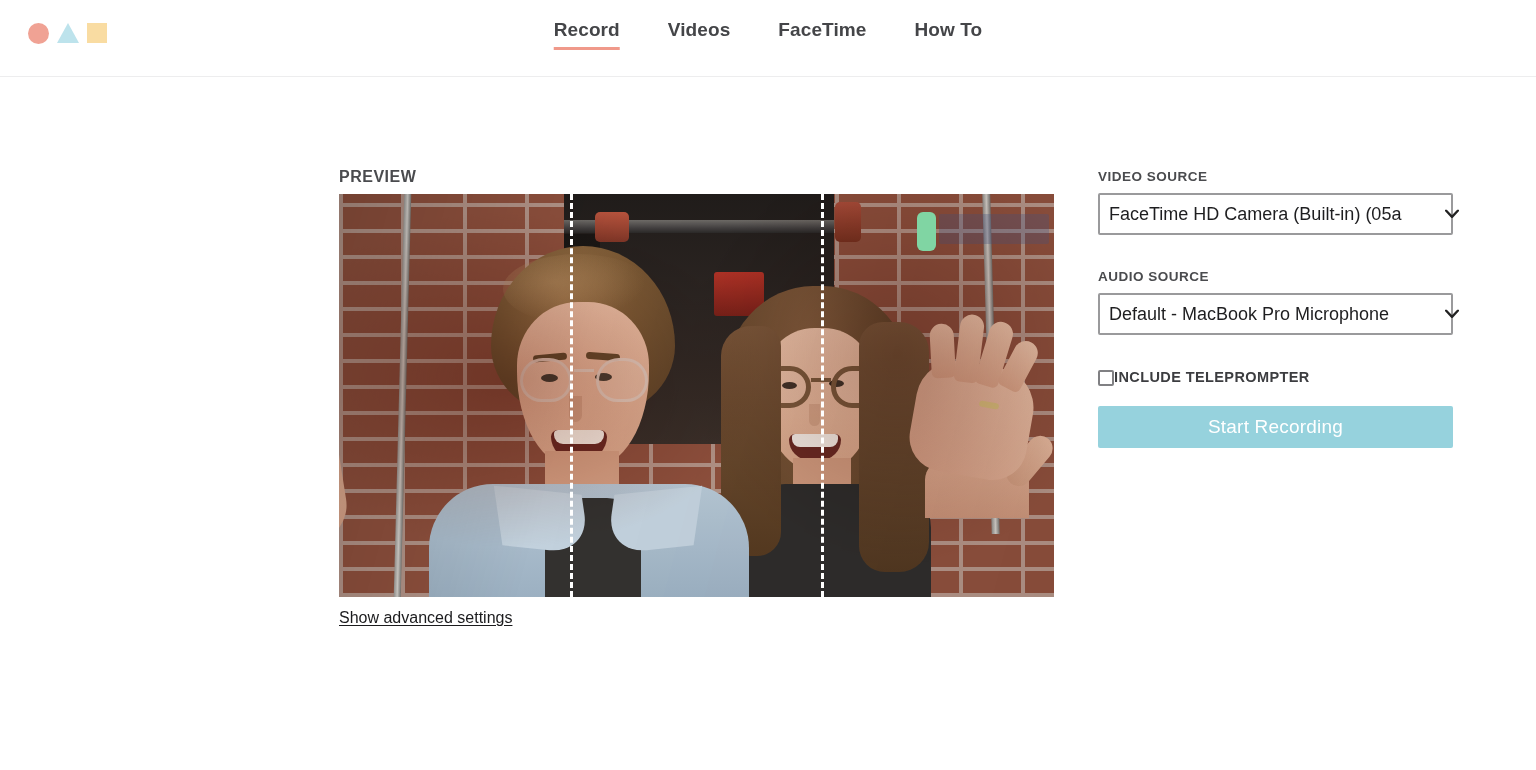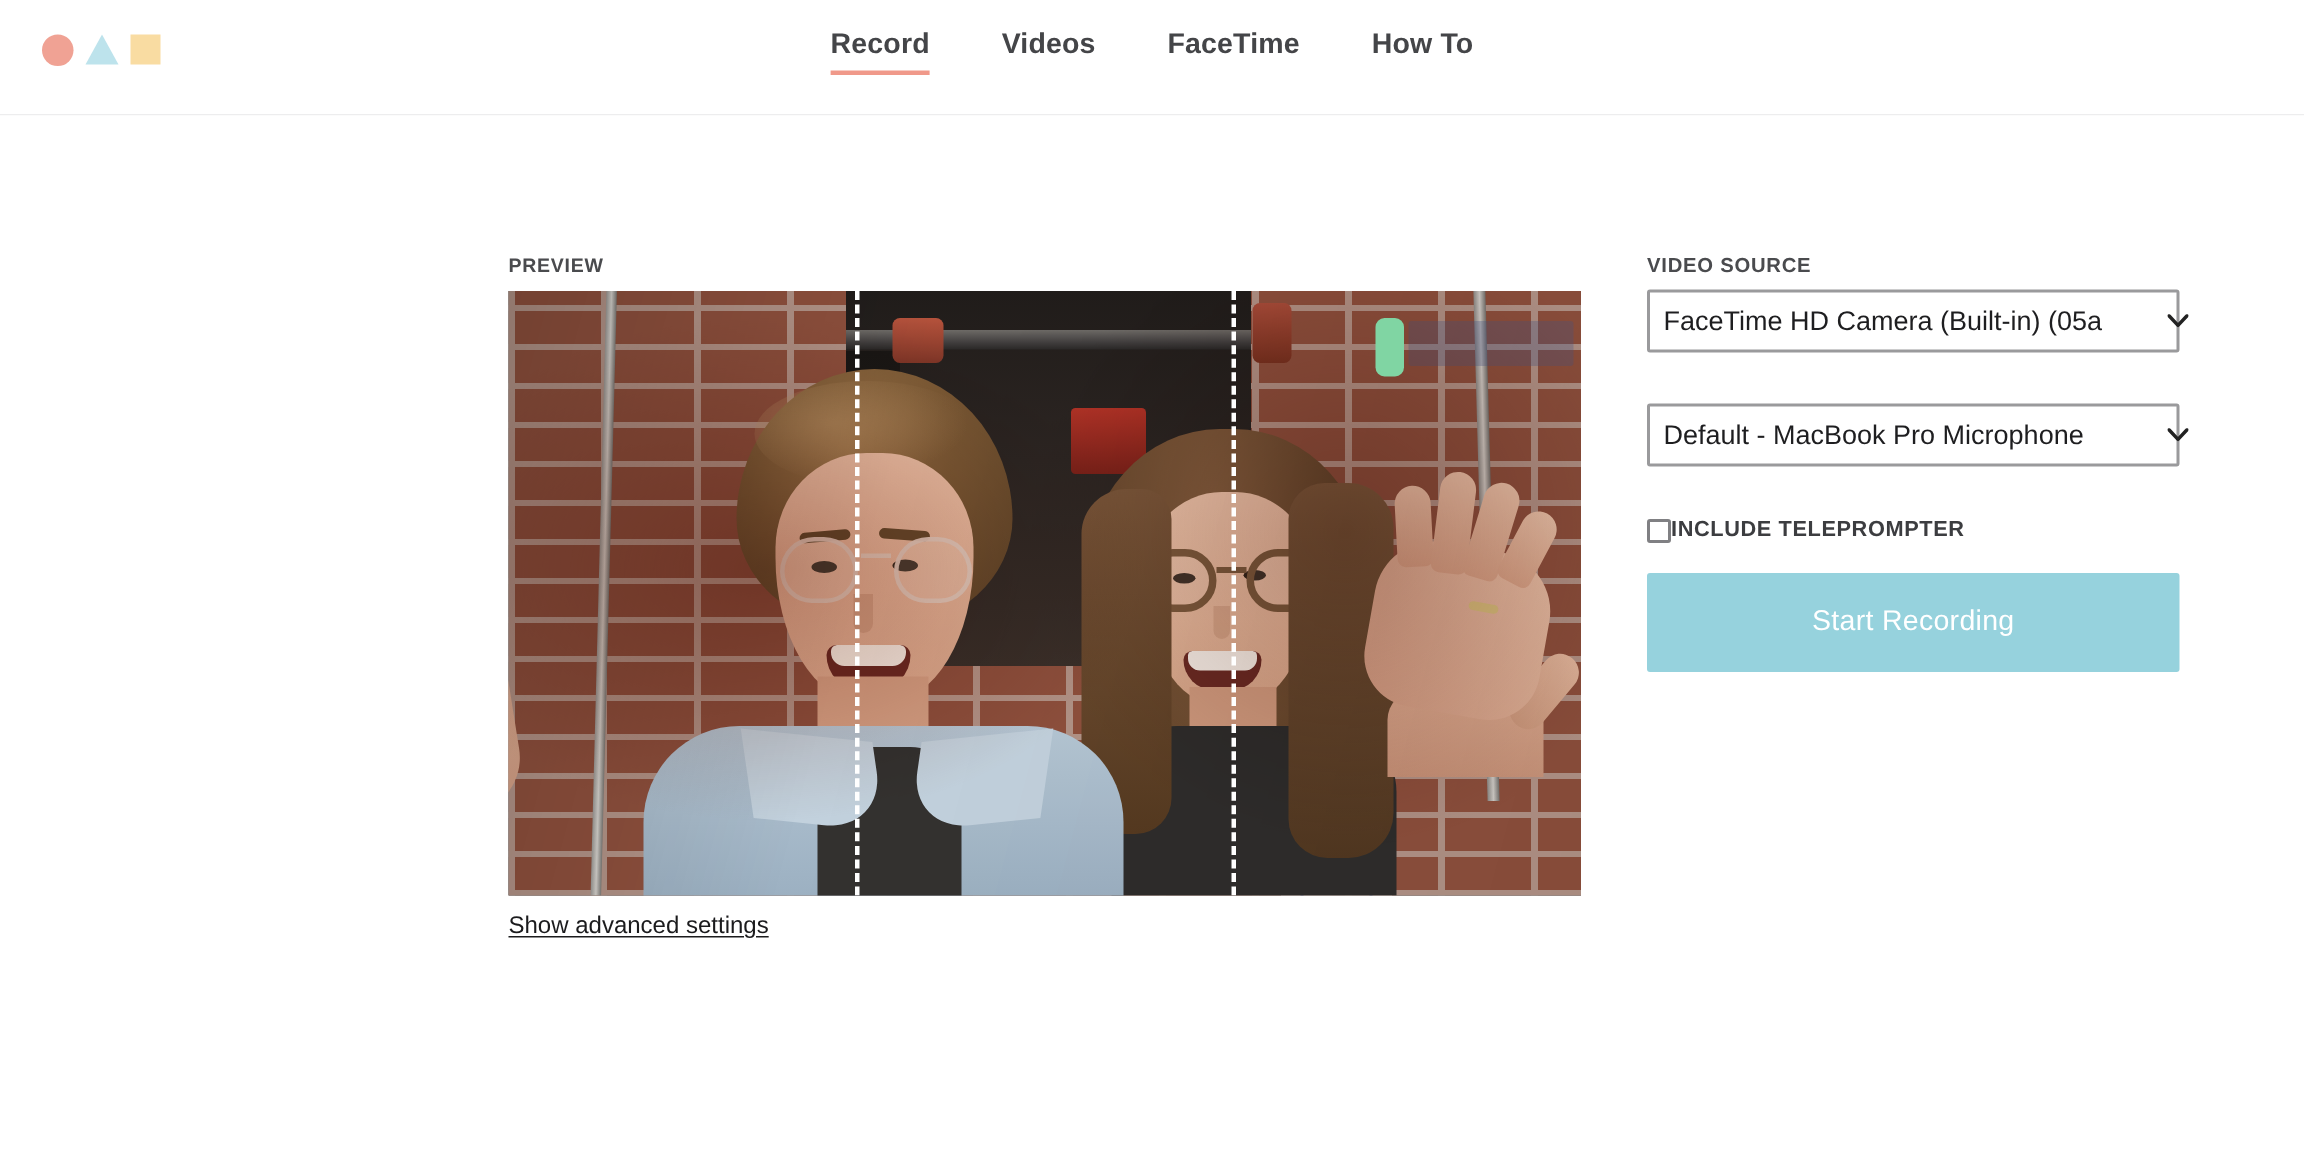--- a/index.html
+++ b/index.html
@@ -92,21 +92,21 @@
     background: #ffffff;
   }
 
   
   .preview-col {
     position: absolute;
     left: 339px;
     top: 92px;
   }
   .section-label {
-    font-size: 13px;
+    font-size: 16px;
     font-weight: bold;
     color: #4a4b4e;
     letter-spacing: 0.5px;
     margin: 0 0 9px 0;
     line-height: 16px;
   }
   .preview-frame {
     position: relative;
     width: 715px;
     height: 403px;
@@ -603,21 +603,21 @@
     font-weight: bold;
     color: #3c3d40;
     letter-spacing: 0.4px;
     line-height: 17px;
     cursor: pointer;
   }
 
   .start-button {
     display: block;
     width: 355px;
-    height: 66px;
+    height: 42px;
     border: none;
     border-radius: 2px;
     background: #96d2dd;
     color: #ffffff;
     font-family: "Liberation Sans", sans-serif;
     font-size: 19px;
     letter-spacing: 0.2px;
     cursor: pointer;
   }
 </style>
@@ -742,20 +742,21 @@
       <select class="source-select">
         <option>FaceTime HD Camera (Built-in) (05a</option>
       </select>
       <span class="select-chevron">
         <svg width="14" height="9" viewBox="0 0 14 9">
           <path d="M1 1 L7 7.4 L13 1" fill="none" stroke="#222" stroke-width="2.3" stroke-linecap="round" stroke-linejoin="round"></path>
         </svg>
       </span>
     </div>
 
+    <div class="field-label">AUDIO SOURCE</div>
     <div class="select-wrap">
       <select class="source-select">
         <option>Default - MacBook Pro Microphone</option>
       </select>
       <span class="select-chevron">
         <svg width="14" height="9" viewBox="0 0 14 9">
           <path d="M1 1 L7 7.4 L13 1" fill="none" stroke="#222" stroke-width="2.3" stroke-linecap="round" stroke-linejoin="round"></path>
         </svg>
       </span>
     </div>

